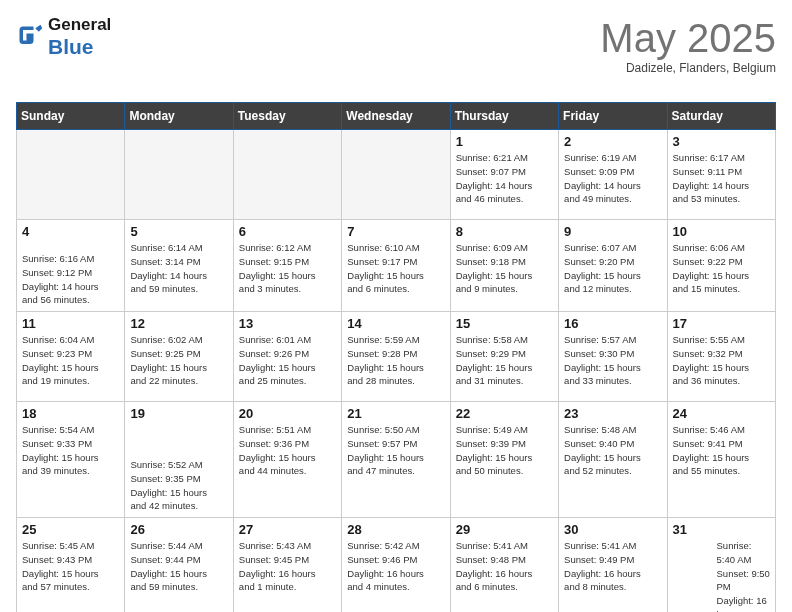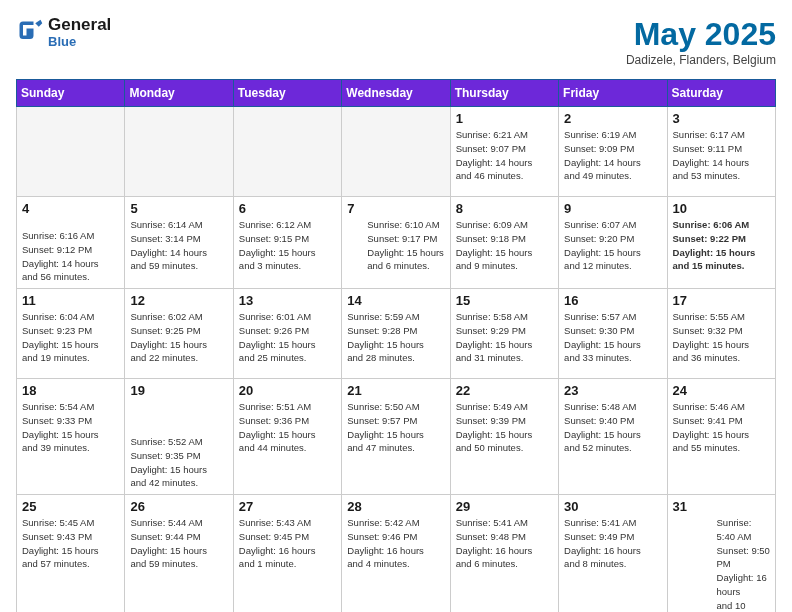--- a/index.html
+++ b/index.html
@@ -7,51 +7,51 @@
       font-family: Arial, sans-serif;
       background: #fff;
       width: 792px;
       min-height: 612px;
       padding: 16px;
     }
     .header {
       display: flex;
       justify-content: space-between;
       align-items: flex-start;
-      margin-bottom: 12px;
+      margin-bottom: 27px;
       gap: 12px;
     }
     .logo {
       display: flex;
       align-items: center;
       gap: 4px;
     }
     .logo-icon {
       width: 28px;
       height: 28px;
     }
     .title-block {
       text-align: right;
     }
     .cal-title {
-      font-size: 32px;
-      font-weight: bold;
-      color: #0369a1;
+      font-size: 40px;
+      font-weight: normal;
+      color: #737373;
     }
     .cal-subtitle {
       font-size: 12px;
       color: #444;
     }
     table {
       width: 100%;
       border-collapse: collapse;
       table-layout: fixed;
     }
     th {
-      background: #6d28d9;
+      background: #404040;
       color: #fff;
       font-size: 12px;
       font-weight: bold;
       padding: 6px 4px;
       text-align: left;
       border: 1px solid #1a5a9a;
     }
     td {
       border: 1px solid #ccc;
       vertical-align: top;
@@ -86,21 +86,21 @@
 <div class="header">
   <div class="logo">
     <svg class="logo-icon" viewBox="0 0 32 32" xmlns="http://www.w3.org/2000/svg">
       <rect x="0" y="0" width="32" height="32" fill="none"></rect>
 
       <path d="M4 8 Q4 4 8 4 L20 4 L20 8 L8 8 L8 20 L12 20 L12 12 L20 12 L20 20 Q20 24 16 24 L8 24 Q4 24 4 20 Z" fill="#2a6db5"></path>
       <path d="M22 6 L28 2 L30 6 L26 10 Z" fill="#2a6db5"></path>
     </svg>
     <div>
       <div style="font-size:17px;font-weight:bold;color:#1a1a1a;line-height:1.1;">General</div>
-      <div style="font-size:13px;font-weight:bold;color:#2a6db5;line-height:1.1;">Blue</div>
+      <div style="font-size:21px;font-weight:bold;color:#2a6db5;line-height:1.1;">Blue</div>
     </div>
   </div>
   <div class="title-block">
     <div class="cal-title">May 2025</div>
     <div class="cal-subtitle">Dadizele, Flanders, Belgium</div>
   </div>
 </div>
 
 <table>
   <thead>
@@ -159,42 +159,42 @@
         </td>
         <td>
           <span class="day-num">6</span>
           <div class="day-info" style="white-space: pre-line;">Sunrise: 6:12 AM
 Sunset: 9:15 PM
 Daylight: 15 hours
 and 3 minutes.</div>
         </td>
         <td>
           <span class="day-num">7</span>
-          <div class="day-info" style="white-space: pre-line; margin-left: 20px;">Sunrise: 6:10 AM
+          <div class="day-info" style="white-space: pre-line;">Sunrise: 6:10 AM
 Sunset: 9:17 PM
 Daylight: 15 hours
 and 6 minutes.</div>
         </td>
         <td>
           <span class="day-num">8</span>
           <div class="day-info" style="white-space: pre-line;">Sunrise: 6:09 AM
 Sunset: 9:18 PM
 Daylight: 15 hours
 and 9 minutes.</div>
         </td>
         <td>
           <span class="day-num">9</span>
           <div class="day-info" style="white-space: pre-line;">Sunrise: 6:07 AM
 Sunset: 9:20 PM
 Daylight: 15 hours
 and 12 minutes.</div>
         </td>
         <td>
           <span class="day-num">10</span>
-          <div class="day-info" style="white-space: pre-line; font-weight: bold;">Sunrise: 6:06 AM
+          <div class="day-info" style="white-space: pre-line;">Sunrise: 6:06 AM
 Sunset: 9:22 PM
 Daylight: 15 hours
 and 15 minutes.</div>
         </td>
       </tr>
       <tr>
         <td>
           <span class="day-num">11</span>
           <div class="day-info" style="white-space: pre-line;">Sunrise: 6:04 AM
 Sunset: 9:23 PM

